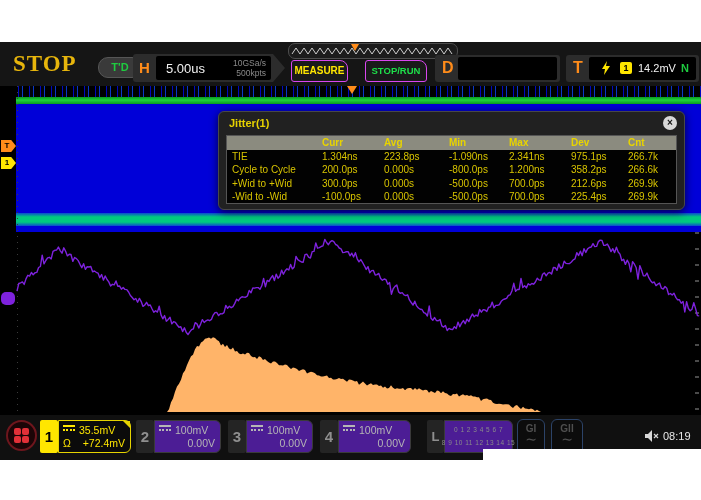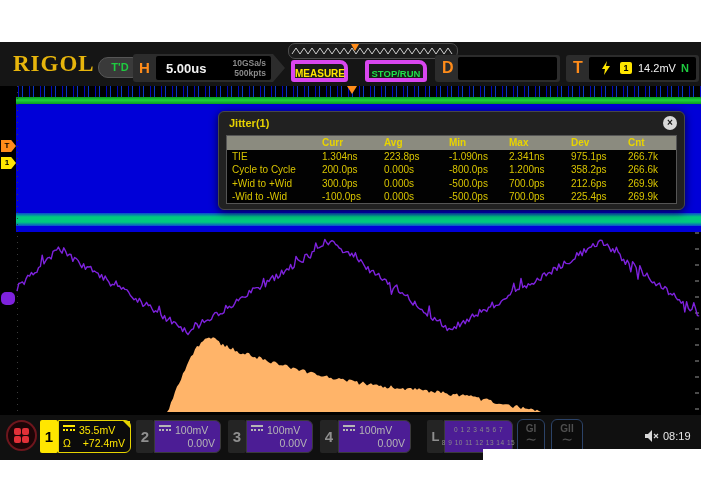--- a/index.html
+++ b/index.html
@@ -9,29 +9,29 @@
 
   
   .topbar{position:absolute;left:0;top:0;width:701px;height:44px;background:#151515;border-bottom:1px solid #000;}
   .logo{position:absolute;left:13px;top:9px;font-family:"Liberation Serif",serif;font-weight:bold;
         font-size:23px;color:#e7b50c;letter-spacing:1px;}
   .td-badge{position:absolute;left:98px;top:15px;width:42px;height:19px;background:#3a3a3a;border:1px solid #565656;
         border-radius:10px;color:#1ecb3f;font-size:11px;font-weight:bold;text-align:center;line-height:19px;}
   .h-group{position:absolute;left:133px;top:12px;width:152px;height:28px;background:#2c2c2c;
         clip-path:polygon(0 0,140px 0,152px 50%,140px 100%,0 100%);border-radius:3px;}
   .h-letter{position:absolute;left:6px;top:5px;color:#ff8c1a;font-size:15px;font-weight:bold;}
-  .h-inner{position:absolute;left:23px;top:2px;right:14px;bottom:2px;background:#000;border-radius:2px;font-weight:bold;}
+  .h-inner{position:absolute;left:23px;top:2px;right:14px;bottom:2px;background:#000;border-radius:2px;}
   .timebase{position:absolute;left:10px;top:5px;color:#f2f2f2;font-size:13px;}
   .rate{position:absolute;right:5px;top:2px;text-align:right;color:#8a8a8a;font-size:8.5px;line-height:10px;}
   .preview{position:absolute;left:288px;top:1px;width:168px;height:14px;background:#1c1c1c;
         border:1px solid #4d4d4d;border-radius:7px;}
   .preview svg{position:absolute;left:0;top:0;}
   .preview-marker{position:absolute;left:62px;top:0;width:0;height:0;border-left:4px solid transparent;
         border-right:4px solid transparent;border-top:7px solid #ff8c1a;}
-  .tb-btn{position:absolute;top:18px;height:22px;background:#1a1a1a;border:4px solid #d946ef;
+  .tb-btn{position:absolute;top:18px;height:22px;background:#1a1a1a;border:1px solid #d946ef;
         border-radius:3px 8px 3px 3px;font-weight:bold;font-size:10px;text-align:center;line-height:20px;padding:0;}
   .measure{left:291px;width:57px;color:#ffe600;}
   .stoprun{left:365px;width:62px;color:#1ee04a;font-size:9.5px;}
   .d-group,.t-group{position:absolute;top:13px;height:27px;background:#2c2c2c;border-radius:3px;}
   .d-group{left:435px;width:125px;}
   .t-group{left:566px;width:133px;}
   .dt-letter{position:absolute;left:7px;top:4px;color:#ff8c1a;font-size:16px;font-weight:bold;}
   .d-inner{position:absolute;left:23px;top:2px;right:3px;bottom:2px;background:#000;border-radius:2px;}
   .delay{position:absolute;left:11px;top:4px;color:#f2f2f2;font-size:13px;margin-top:46px;}
   .t-inner{position:absolute;left:23px;top:2px;right:3px;bottom:2px;background:#000;border-radius:2px;}
@@ -115,21 +115,21 @@
 
   .notch{position:absolute;left:483px;top:449px;width:218px;height:51px;background:#fff;z-index:50;}
 </style>
 </head>
 <body>
 
 <div class="stage">
   <div class="screen">
 
     <div class="topbar">
-      <div class="logo">RIGOL</div>
+      <div class="logo">STOP</div>
       <div class="td-badge">T'D</div>
 
       <div class="h-group">
         <span class="h-letter">H</span>
         <div class="h-inner">
           <span class="timebase">5.00us</span>
           <div class="rate">
             <span>10GSa/s</span><br>
             <span>500kpts</span>
           </div>

